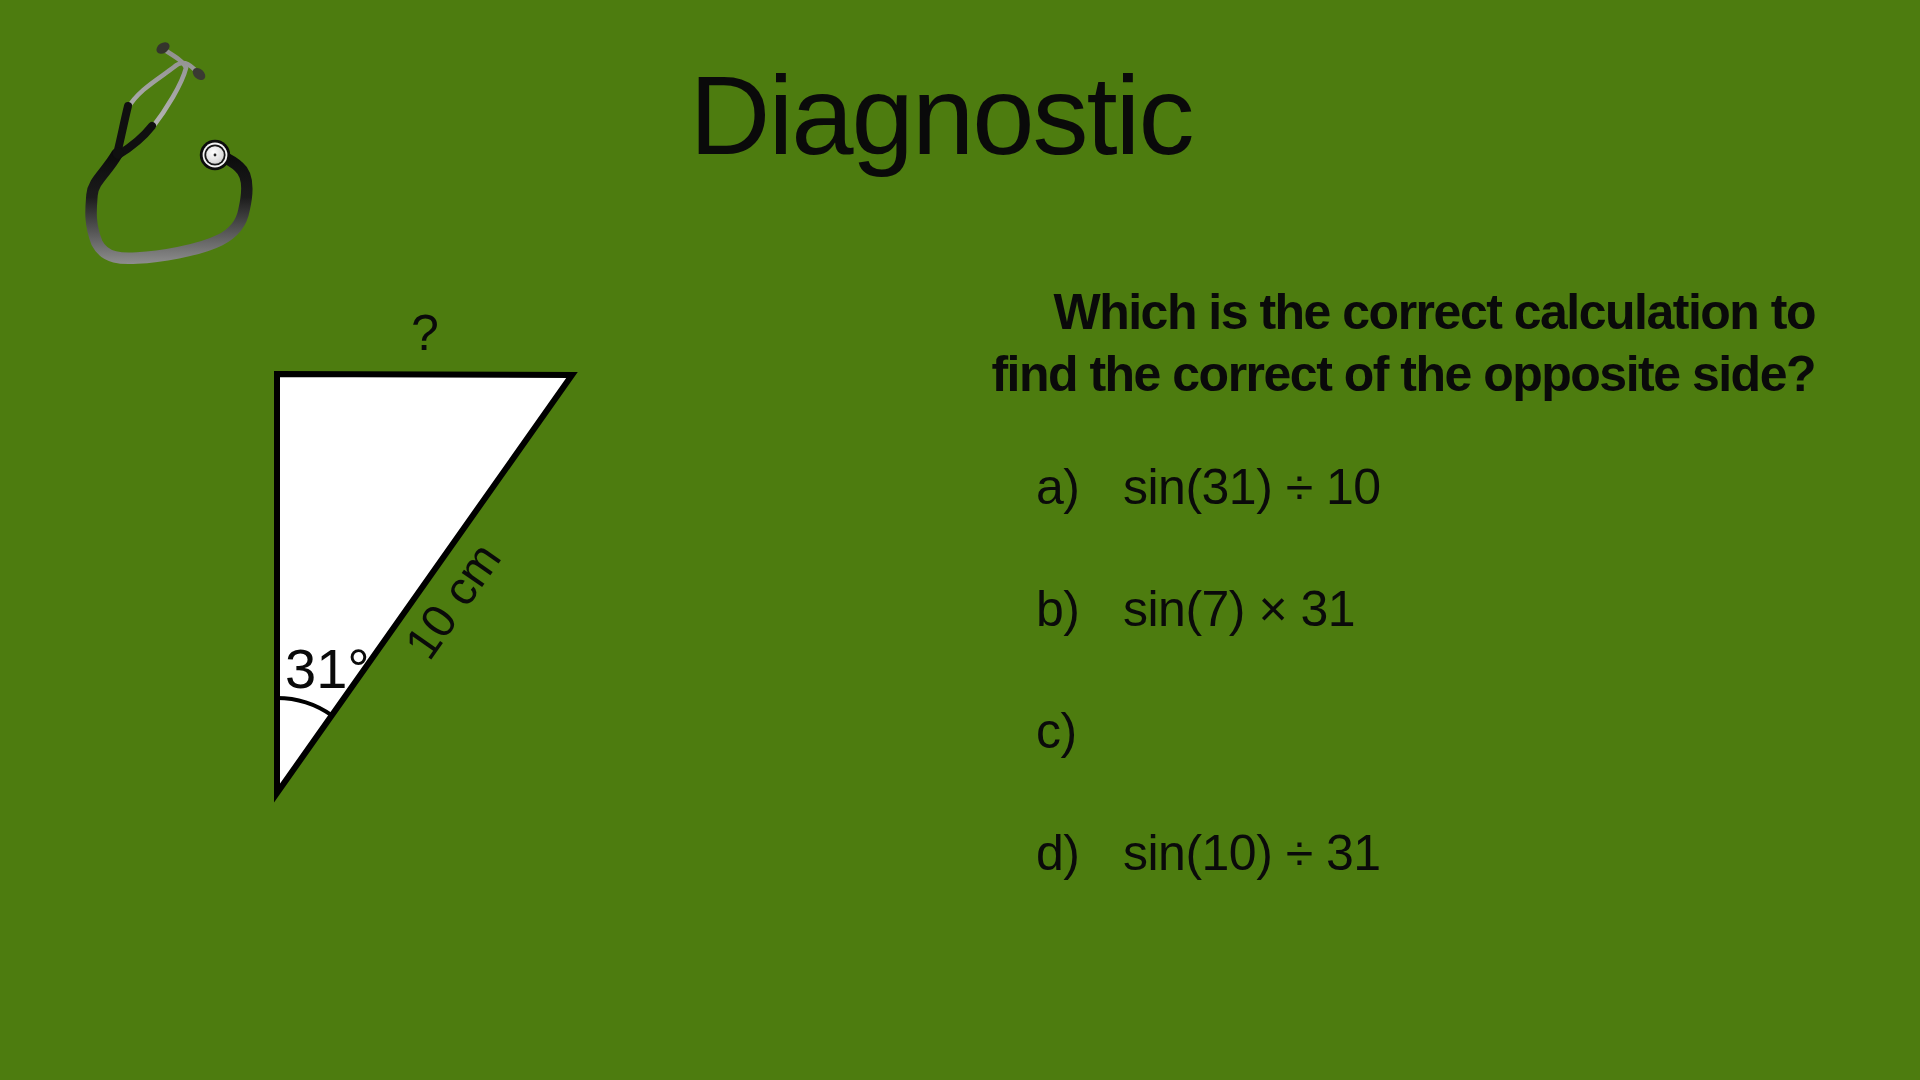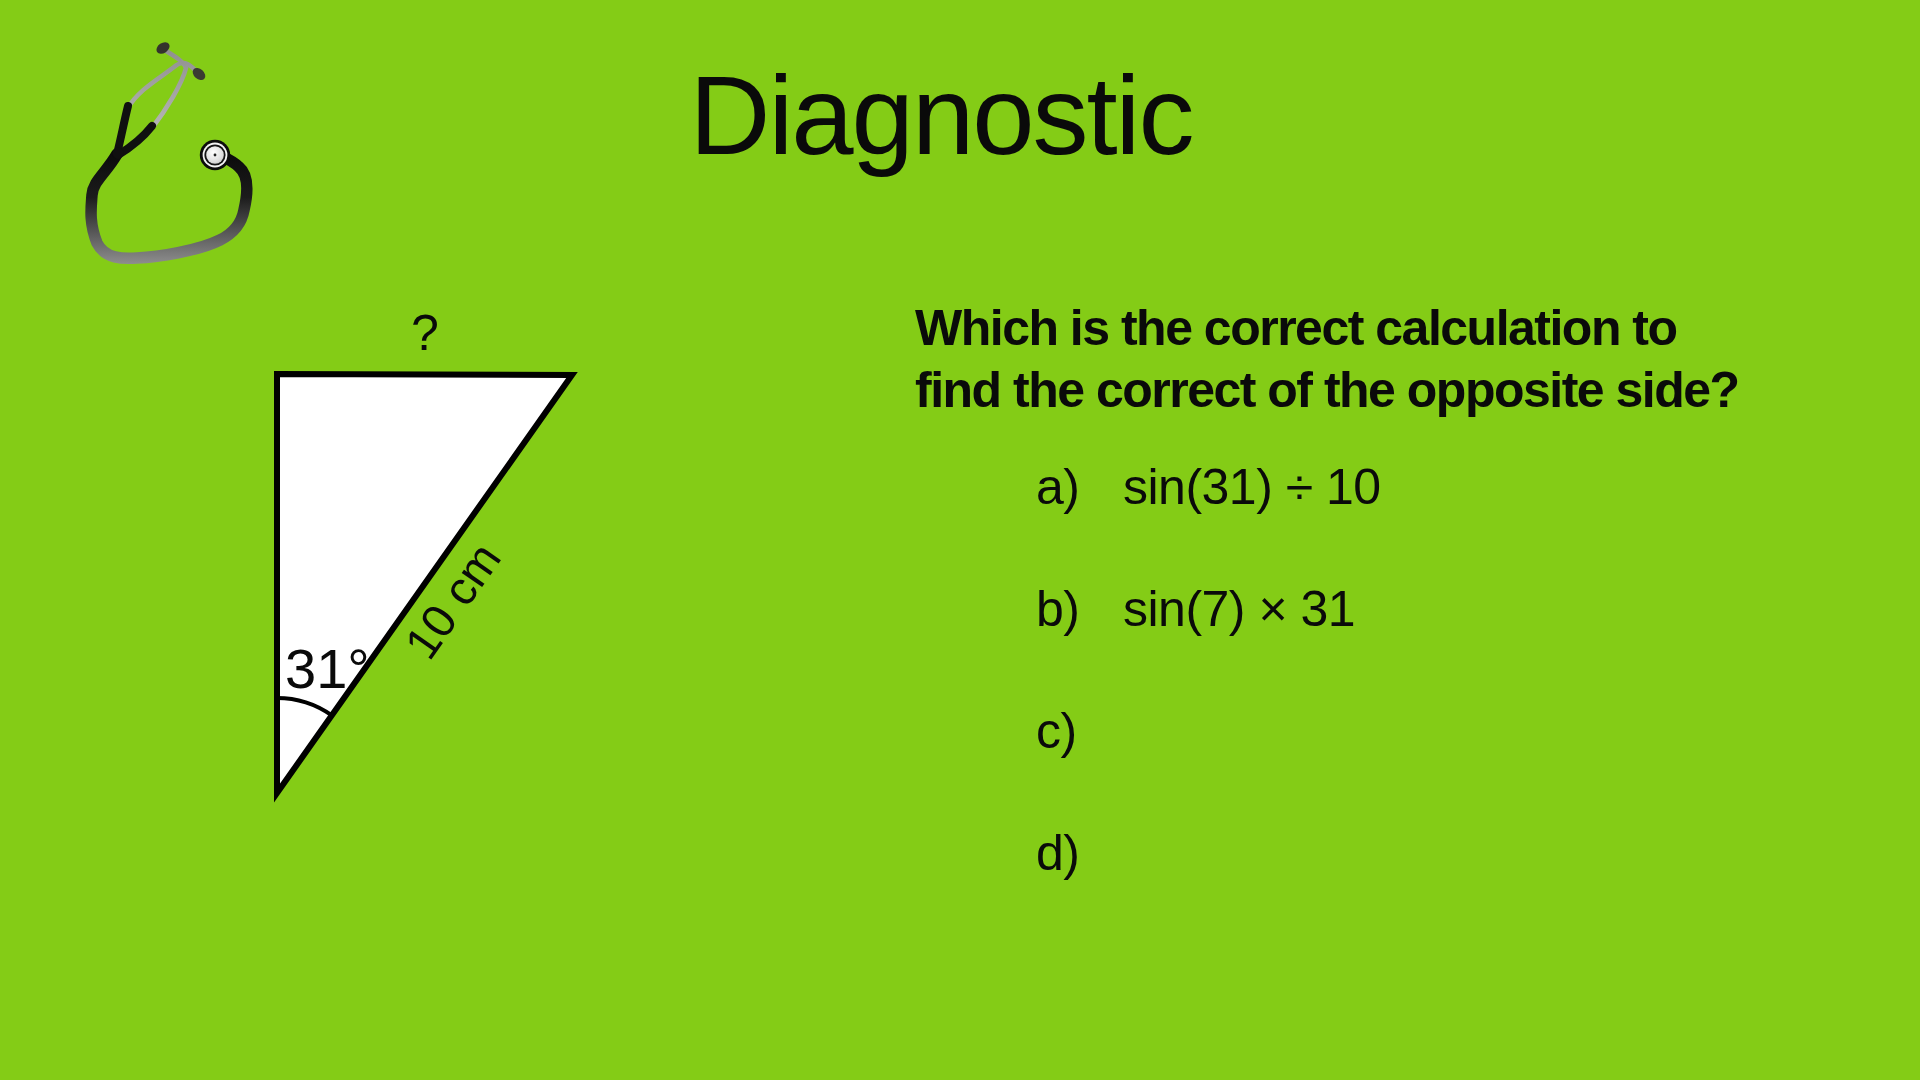--- a/index.html
+++ b/index.html
@@ -4,21 +4,21 @@
 <style>
   html, body {
     margin: 0;
     padding: 0;
     background: #ffffff;
   }
   .slide {
     position: relative;
     width: 1920px;
     height: 1080px;
-    background: #84cc16;
+    background: #4d7c0f;
     overflow: hidden;
     font-family: "Liberation Sans", "DejaVu Sans", sans-serif;
     color: #0a0a0a;
   }
   .slide-title {
     position: absolute;
     left: 941px;
     top: 60px;
     transform: translateX(-50%);
     font-size: 112px;
@@ -38,27 +38,28 @@
   .triangle-wrap {
     position: absolute;
     left: 220px;
     top: 290px;
     width: 420px;
     height: 530px;
   }
   .question {
     position: absolute;
     left: 915px;
-    top: 297px;
+    top: 281px;
     width: 900px;
     font-size: 50px;
     line-height: 62px;
     font-weight: 700;
     letter-spacing: -1.5px;
     color: #0a0a0a;
+    text-align: right;
   }
   .question .qline { display: block; white-space: nowrap; }
   .options {
     position: absolute;
     left: 1036px;
     top: 0;
     width: 600px;
     height: 1080px;
     pointer-events: none;
   }
@@ -153,16 +154,17 @@
     </div>
     <div class="option-row">
       <span class="option-letter">b)</span>
       <span class="option-expression">sin(7) × 31</span>
     </div>
     <div class="option-row">
       <span class="option-letter">c)</span>
     </div>
     <div class="option-row">
       <span class="option-letter">d)</span>
+      <span class="option-expression">sin(10) ÷ 31</span>
     </div>
   </div>
 
 </div>
 
 </body></html>

